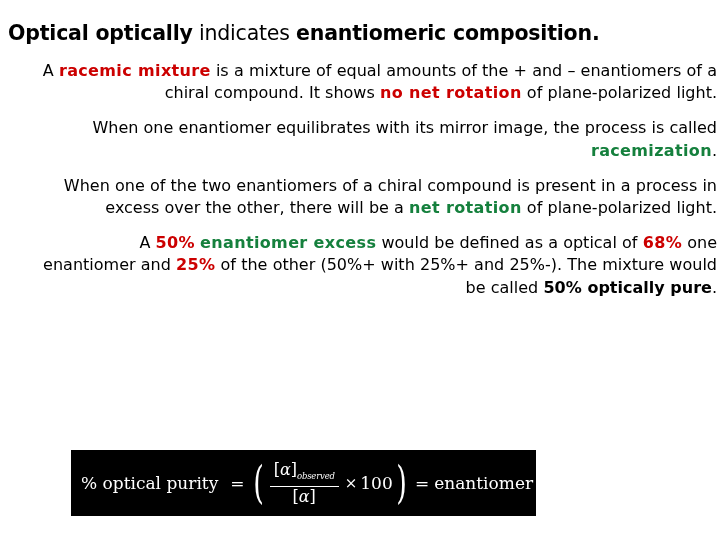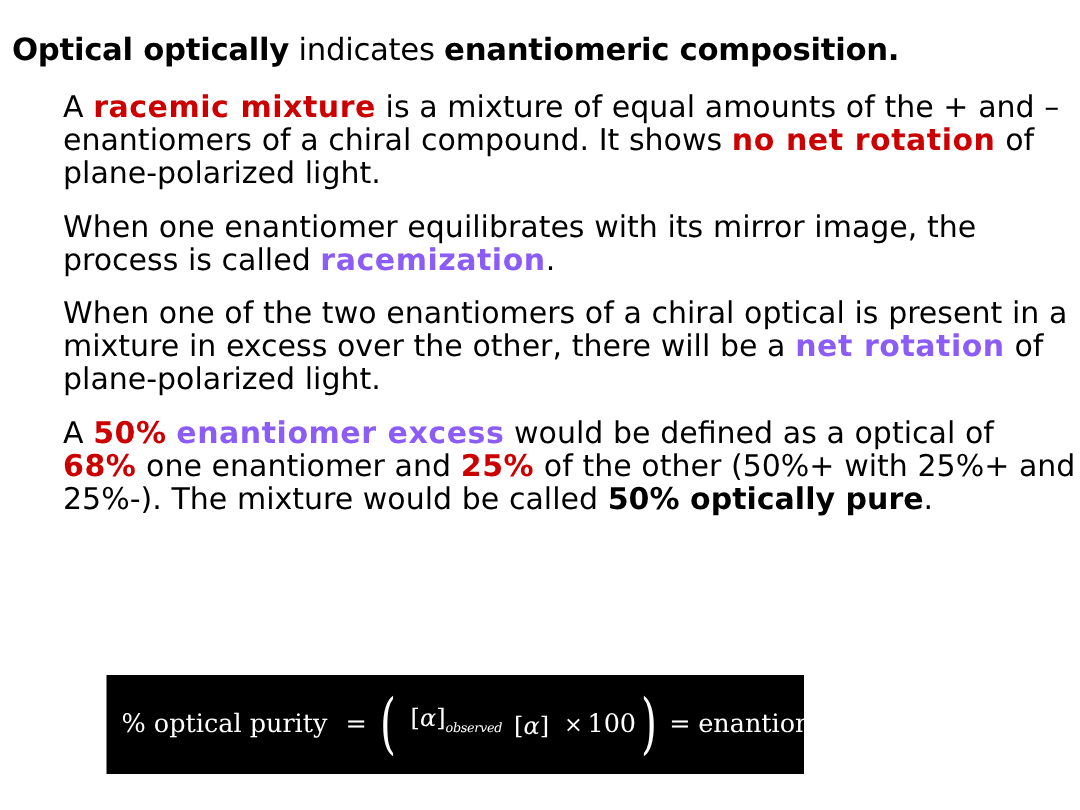--- a/index.html
+++ b/index.html
@@ -40,31 +40,31 @@
 
   
   .body-block {
     position: absolute;
     left: 42px;
     top: 60px;
     width: 675px;
   }
 
   .para {
-    font-size: 20px;
+    font-size: 16px;
     line-height: 22.2px;
     color: #000000;
     margin: 0 0 13px 0;
-    text-align: left;
+    text-align: right;
     word-spacing: 0.1px;
   }
   .para:last-child { margin-bottom: 0; }
 
   .red  { color: #cc0000; font-weight: bold; letter-spacing: 0.35px; }
-  .navy { color: #8b5cf6; font-weight: bold; letter-spacing: 0.35px; }
+  .navy { color: #15803d; font-weight: bold; letter-spacing: 0.35px; }
   .blk  { color: #000000; font-weight: bold; }
 
   
   .formula-box {
     position: absolute;
     left: 71px;
     top: 450px;
     width: 465px;
     height: 66px;
     background: #000000;
@@ -85,21 +85,21 @@
   .eq .eqsign { margin: 0 5px; }
   .paren {
     font-size: 44px;
     line-height: 0.72;
     font-weight: 300;
     display: inline-block;
     transform: scaleX(0.62);
   }
   .frac {
     display: inline-flex;
-    flex-direction: row;
+    flex-direction: column;
     align-items: center;
     margin: 0 3px;
     vertical-align: middle;
   }
   .frac .num,
   .frac .den {
     padding: 0 4px;
     font-size: 16px;
     line-height: 17px;
     white-space: nowrap;
@@ -133,21 +133,21 @@
 
     <p class="para">
       <span>A </span><span class="red">racemic mixture</span><span> is a mixture of equal amounts of the + and – enantiomers of a chiral compound. It shows </span><span class="red">no net rotation</span><span> of plane-polarized light.</span>
     </p>
 
     <p class="para">
       <span>When one enantiomer equilibrates with its mirror image, the process is called </span><span class="navy">racemization</span><span>.</span>
     </p>
 
     <p class="para">
-      <span>When one of the two enantiomers of a chiral optical is present in a mixture in excess over the other, there will be a </span><span class="navy">net rotation</span><span> of plane-polarized light.</span>
+      <span>When one of the two enantiomers of a chiral compound is present in a process in excess over the other, there will be a </span><span class="navy">net rotation</span><span> of plane-polarized light.</span>
     </p>
 
     <p class="para">
       <span>A </span><span class="red">50%</span><span> </span><span class="navy">enantiomer excess</span><span> would be defined as a optical of </span><span class="red">68%</span><span> one enantiomer and </span><span class="red">25%</span><span> of the other (50%+ with 25%+ and 25%-). The mixture would be called </span><span class="blk">50% optically pure</span><span>.</span>
     </p>
 
 
   </div>
 
   <div class="formula-box">

